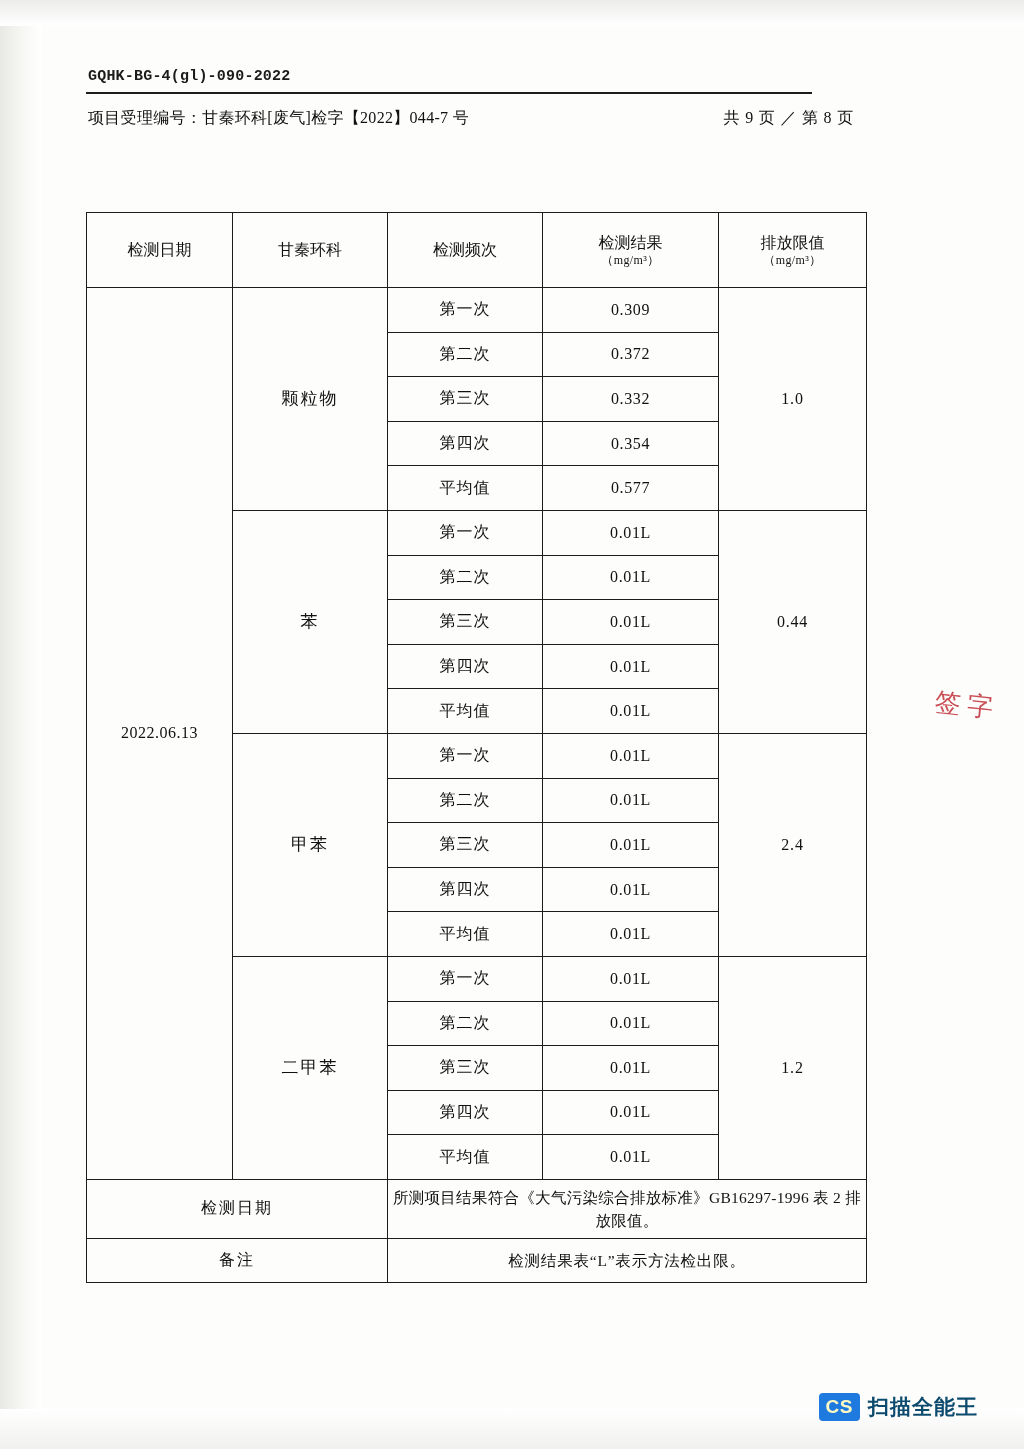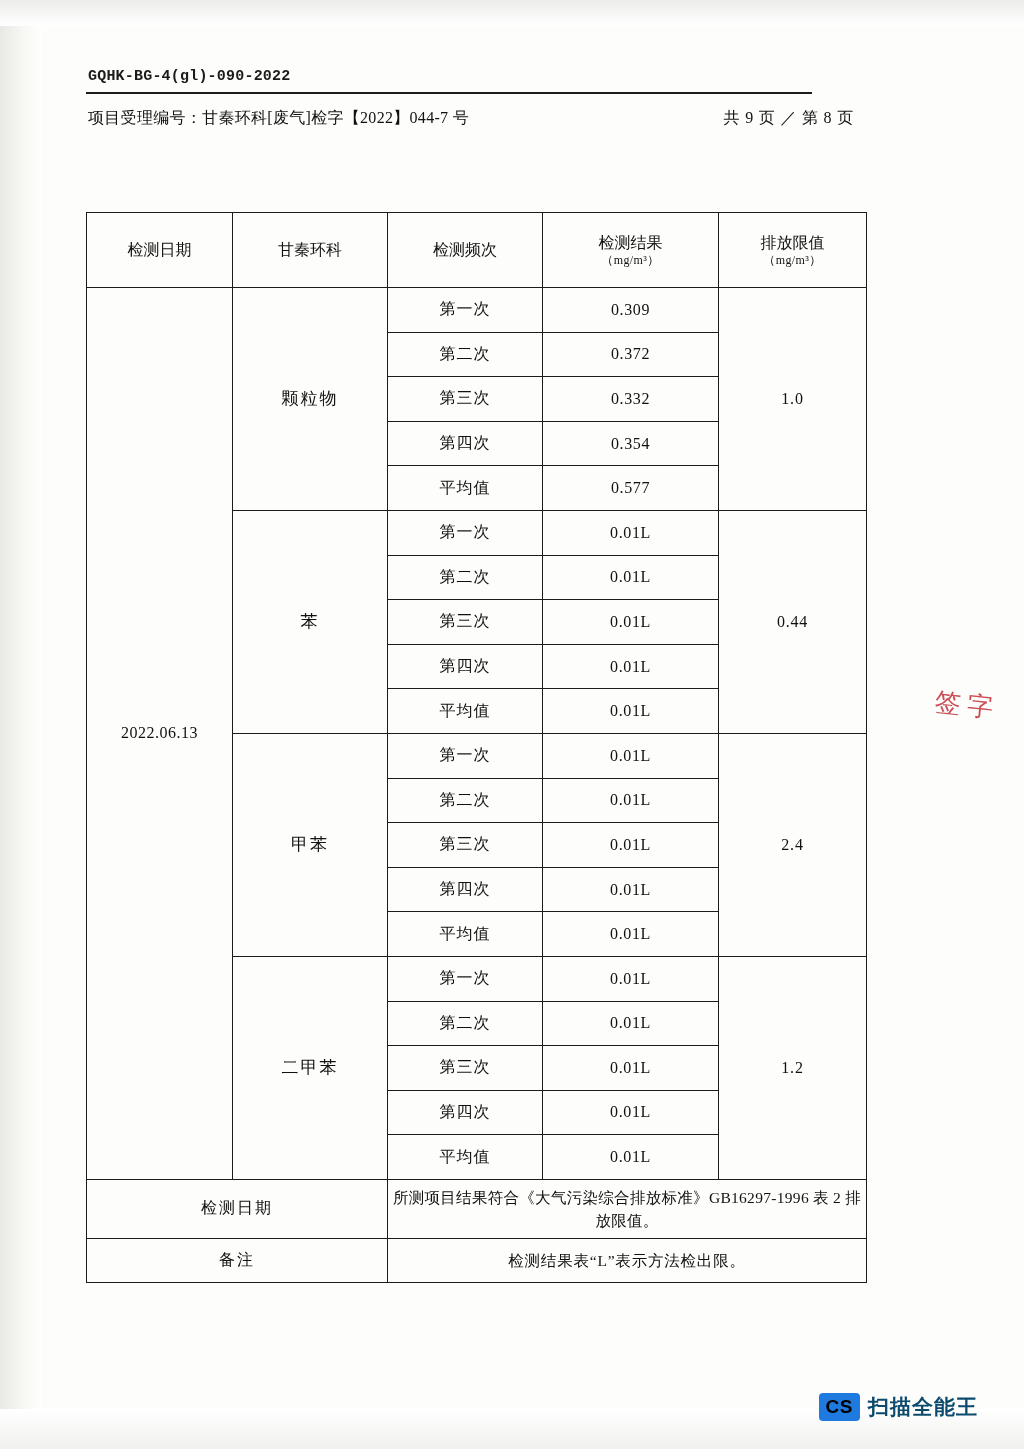--- a/index.html
+++ b/index.html
@@ -181,21 +181,21 @@
   .watermark {
     position: absolute;
     right: 46px;
     bottom: 28px;
     display: flex;
     align-items: center;
     gap: 8px;
   }
   .wm-badge {
     background: #1f7ae0;
-    color: #000000;
+    color: #fef9c3;
     font-family: "Liberation Sans", sans-serif;
     font-weight: bold;
     font-size: 19px;
     padding: 3px 7px;
     border-radius: 4px;
     letter-spacing: 0.5px;
   }
   .wm-text {
     font-family: "Liberation Sans", sans-serif;
     font-size: 21px;

